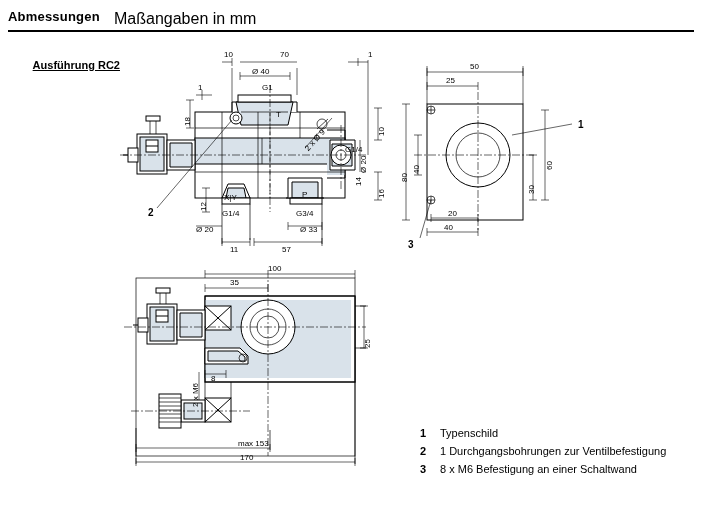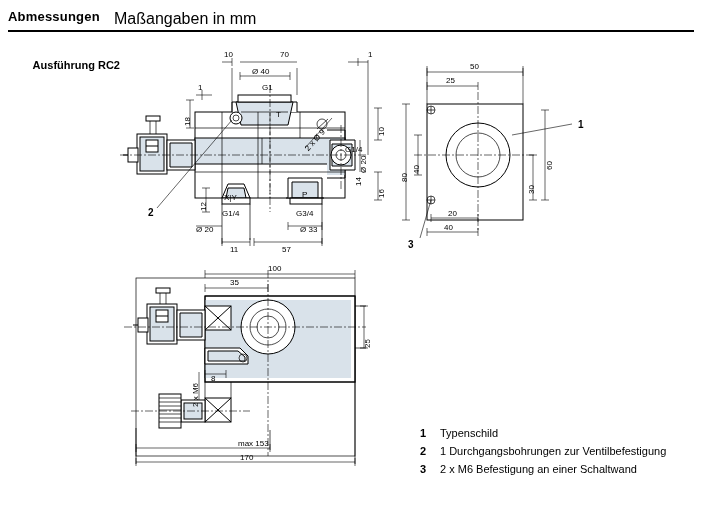--- a/index.html
+++ b/index.html
@@ -39,20 +39,21 @@
     font-size: 16px;
   }
   .variant {
     position: absolute;
     left: 8px; top: 58px;
     width: 112px;
     text-align: right;
     font-size: 11px;
     font-weight: bold;
     line-height: 14px;
+    text-decoration: underline;
   }
   .legend {
     position: absolute;
     left: 420px; top: 424px;
     font-size: 11px;
     line-height: 18px;
   }
   .legend-row {
     display: flex;
     align-items: baseline;
@@ -312,17 +313,17 @@
     <div class="legend-row">
       <span class="legend-num">1</span>
       <span class="legend-txt">Typenschild</span>
     </div>
     <div class="legend-row">
       <span class="legend-num">2</span>
       <span class="legend-txt">1 Durchgangsbohrungen zur Ventilbefestigung</span>
     </div>
     <div class="legend-row">
       <span class="legend-num">3</span>
-      <span class="legend-txt">2 x M6 Befestigung an einer Schaltwand</span>
+      <span class="legend-txt">8 x M6 Befestigung an einer Schaltwand</span>
     </div>
   </div>
 
 </div>
 
 </body></html>

